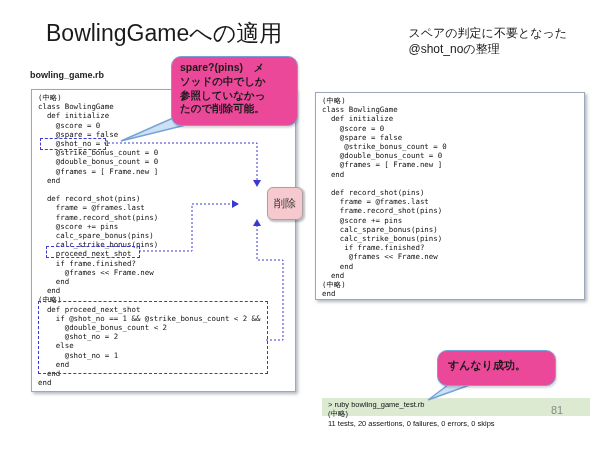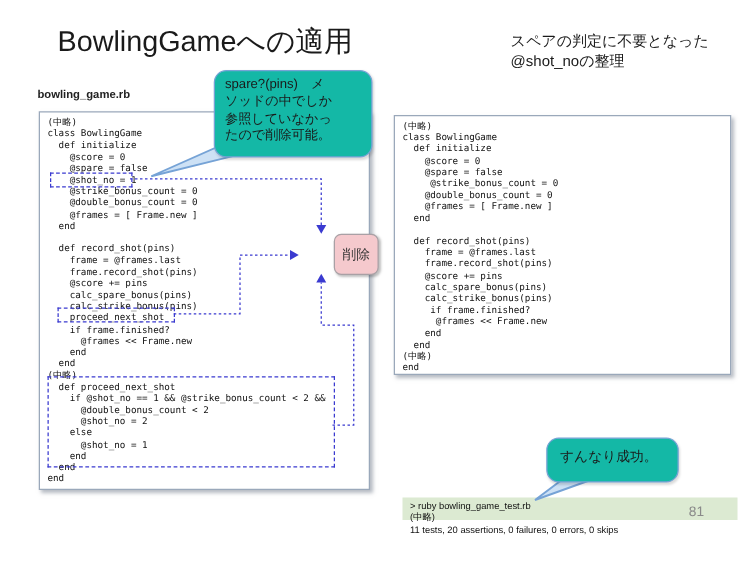--- a/index.html
+++ b/index.html
@@ -42,29 +42,29 @@
   svg.overlay{left:0;top:0;z-index:3;pointer-events:none;}
 
   .delete-box{
     left:239px;top:187px;width:34px;height:31px;z-index:4;
     background:#f5c9cd;border:1px solid #a9a0a5;border-radius:6px;
     box-shadow:1.5px 1.5px 2px rgba(0,0,0,.25);
     display:flex;align-items:center;justify-content:center;
     font-size:11px;color:#333;margin-left:28px;
   }
   .bubble{
-    background:#14b8a6;border:1.5px solid #76a3d6;border-radius:10px;
-    z-index:5;color:#1a1a1a;box-shadow:1px 1.5px 2px rgba(0,0,0,.15);
+    background:#ec4899;border:1.5px solid #76a3d6;border-radius:10px;
+    z-index:5;color:#1a1a1a;box-shadow:1px 1.5px 2px rgba(0,0,0,.15);font-weight:bold;
   }
   .bubble.spare{
     left:171px;top:56px;width:117px;height:64px;
     padding:4px 0 0 8px;font-size:10.5px;line-height:13.8px;white-space:pre-line;
   }
   .bubble.success{
-    left:437px;top:350px;width:106px;height:36px;
+    left:437px;top:350px;width:119px;height:36px;
     padding:7px 0 0 10px;font-size:11px;box-sizing:border-box;
   }
   .terminal{
     left:322px;top:398px;width:268px;height:18px;background:#dcead2;z-index:2;
   }
   .terminal pre{
     margin:0;padding:2px 0 0 6px;font-family:"Liberation Sans",sans-serif;
     font-size:7.5px;line-height:9.3px;color:#111;white-space:pre-line;
   }
   .page-number{

